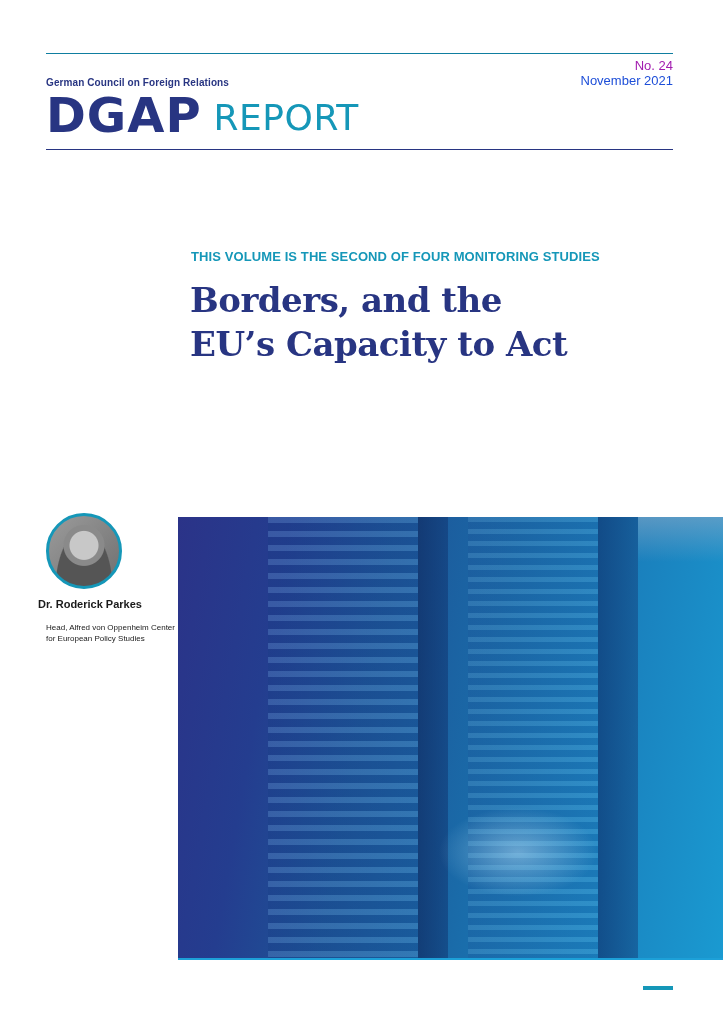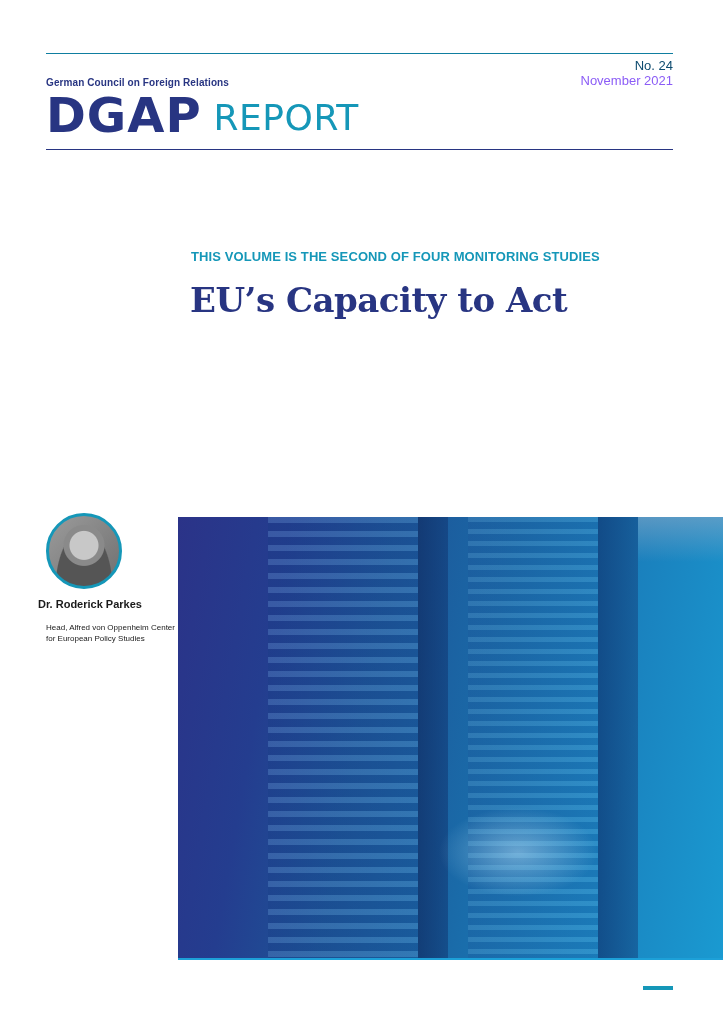--- a/index.html
+++ b/index.html
@@ -5,22 +5,22 @@
   html, body { margin: 0; padding: 0; }
   body {
     width: 723px; height: 1026px; background: #ffffff; position: relative; overflow: hidden;
     font-family: "Liberation Sans", sans-serif;
   }
   .abs { position: absolute; }
   .org-name {
     left: 46px; top: 37px; font-size: 10px; color: #283582; font-weight: bold; letter-spacing: 0.1px; margin-top: 40px;
   }
   .rule-top { left: 46px; top: 53px; width: 627px; height: 1px; background: #0f7ea0; }
-  .issue-no { right: 50px; top: 58px; font-size: 13px; color: #0c4a6e; text-align: right; line-height: 15px; }
-  .issue-date { right: 50px; top: 73px; font-size: 13px; color: #8b5cf6; text-align: center; line-height: 15px; }
+  .issue-no { right: 50px; top: 58px; font-size: 13px; color: #a21caf; text-align: right; line-height: 15px; }
+  .issue-date { right: 50px; top: 73px; font-size: 13px; color: #1d4ed8; text-align: center; line-height: 15px; }
   .logo { left: 46px; top: 91px; height: 46px; display: flex; align-items: flex-end; text-align: center; }
   .logo-dgap { font-family: "DejaVu Sans", sans-serif; font-weight: bold; font-size: 48px; color: #283582; letter-spacing: 1px; line-height: 44px; }
   .logo-report { font-family: "DejaVu Sans", sans-serif; font-weight: normal; font-size: 36px; color: #1597b8; margin-left: 12px; line-height: 38px; letter-spacing: 0.5px; }
   .rule-bottom { left: 46px; top: 149px; width: 627px; height: 1px; background: #283582; }
   .kicker {
     left: 191px; top: 249px; font-size: 13px; font-weight: bold; color: #1597b8; letter-spacing: 0.1px;
   }
   .title {
     left: 190px; top: 278px; font-family: "DejaVu Serif", serif; font-weight: bold; color: #283582;
     font-size: 34px; line-height: 44px; letter-spacing: -0.5px;
@@ -58,20 +58,21 @@
 <div class="abs issue-date">November 2021</div>
 
 <div class="abs logo">
   <span class="logo-dgap">DGAP</span>
   <span class="logo-report">REPORT</span>
 </div>
 <div class="abs rule-bottom"></div>
 
 <div class="abs kicker">THIS VOLUME IS THE SECOND OF FOUR MONITORING STUDIES</div>
 <div class="abs title">
+  <div>Borders, and the</div>
   <div>EU’s Capacity to Act</div>
 </div>
 
 <div class="abs avatar"></div>
 <div class="abs author-name">Dr. Roderick Parkes</div>
 <div class="abs author-role">Head, Alfred von Oppenheim Center for European Policy Studies</div>
 
 <div class="abs cover-image">
   <div class="band b1"></div>
   <div class="band b2"></div>

